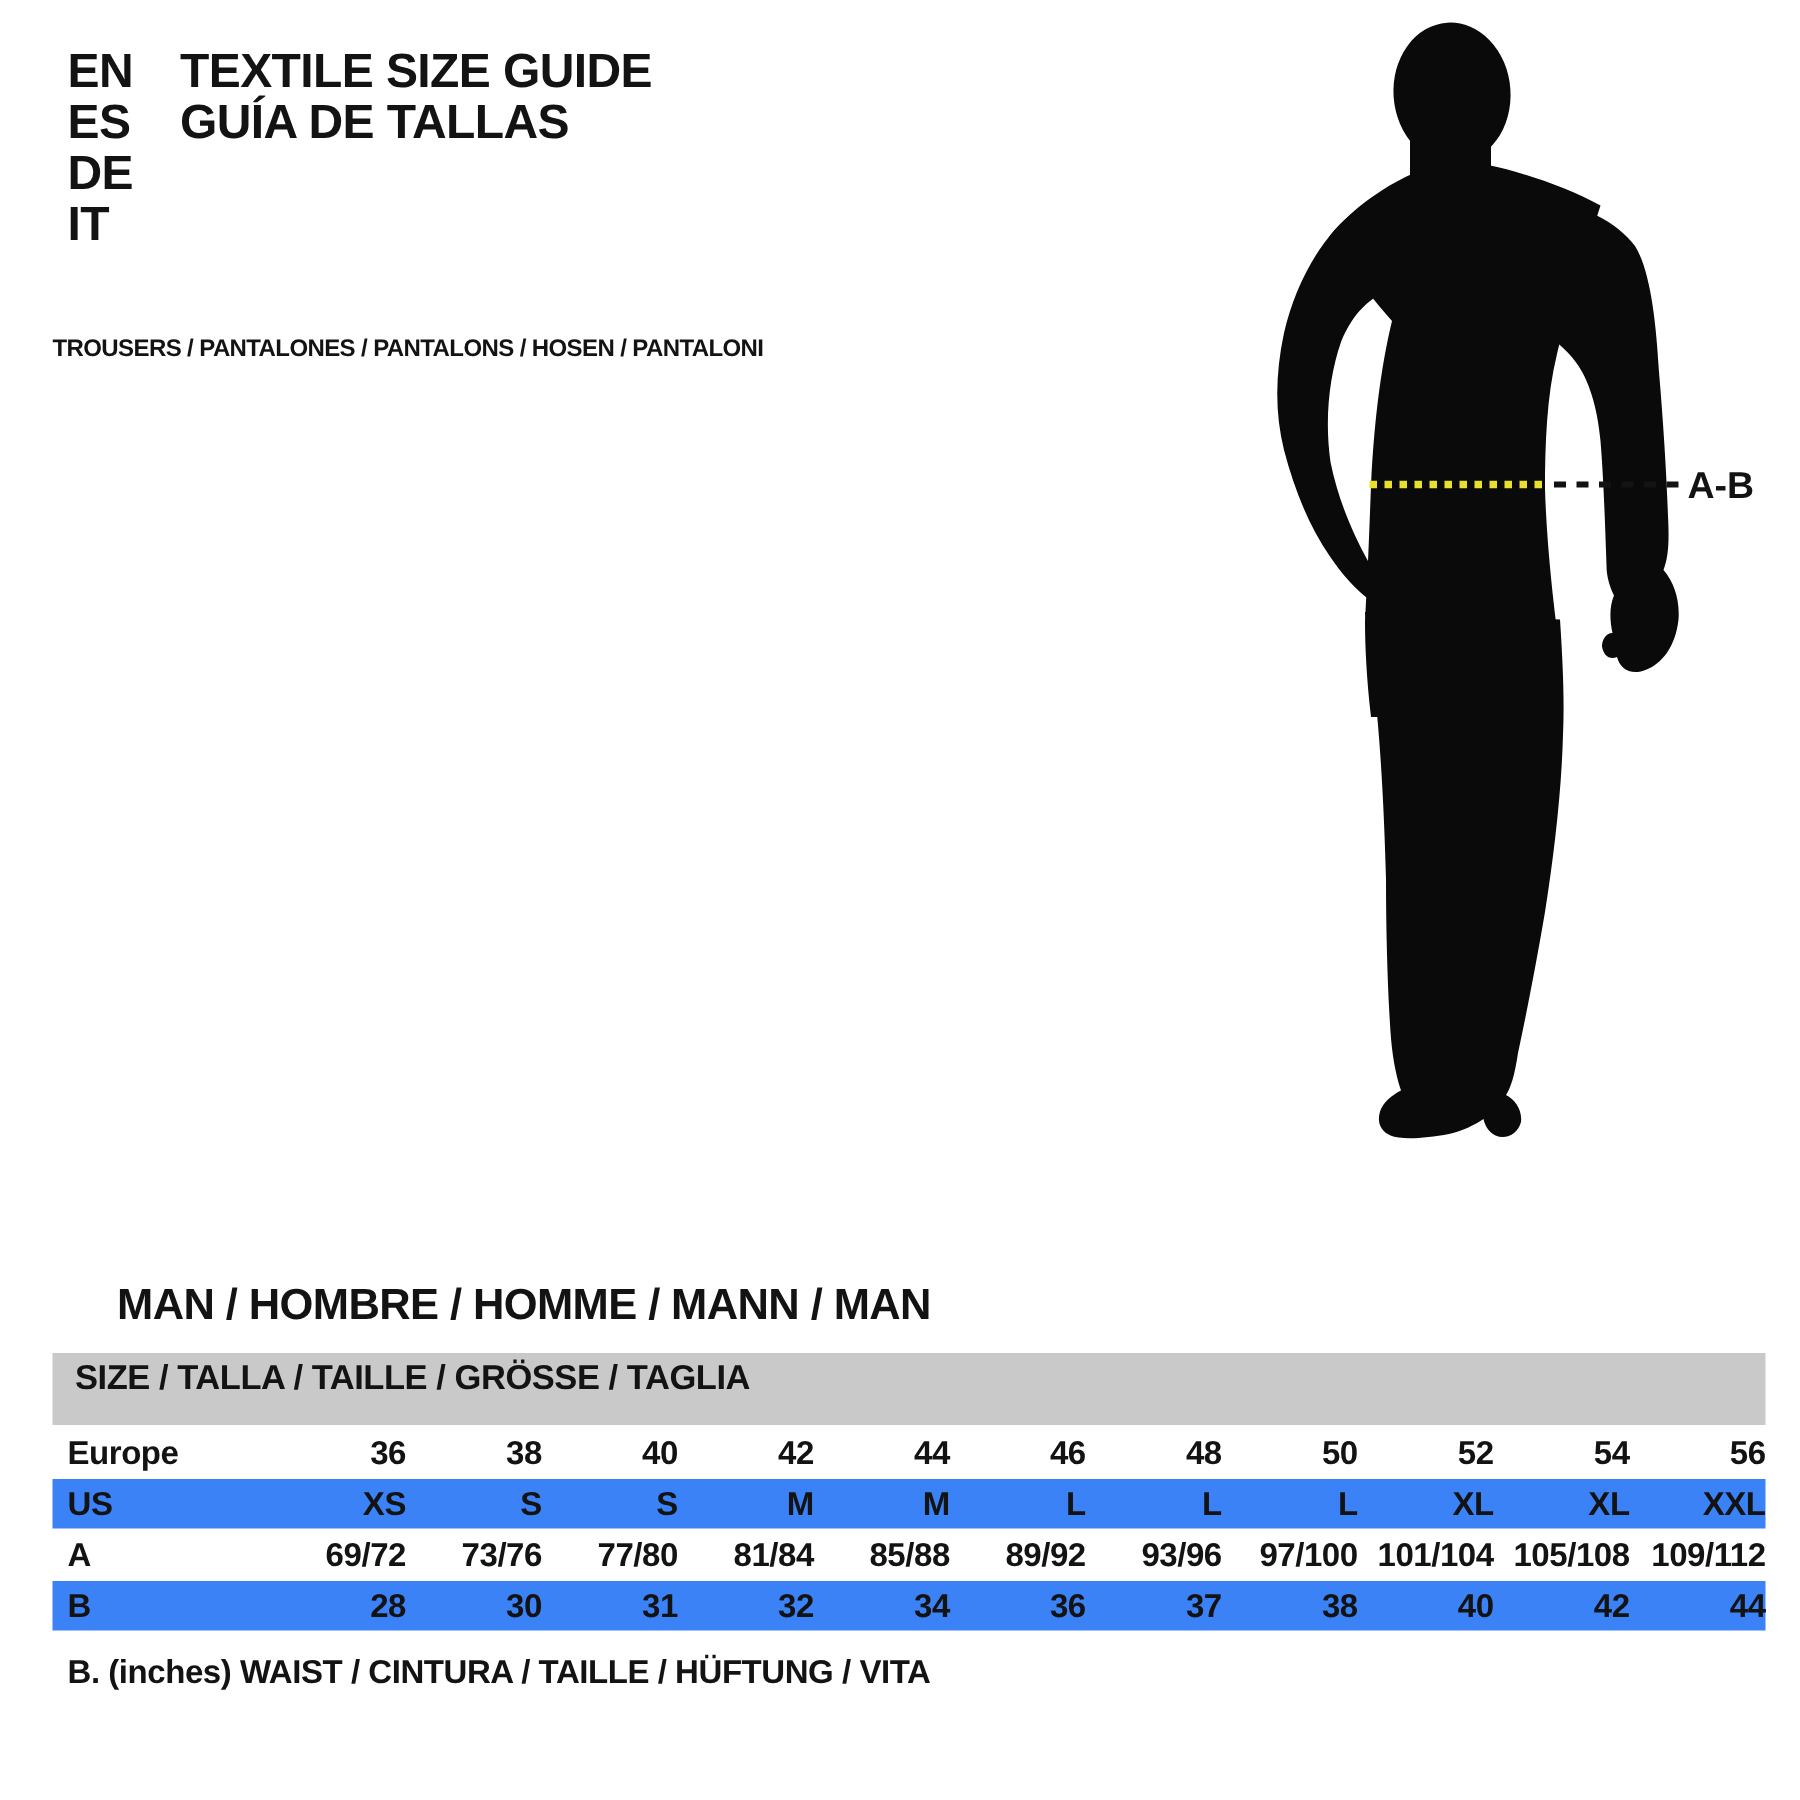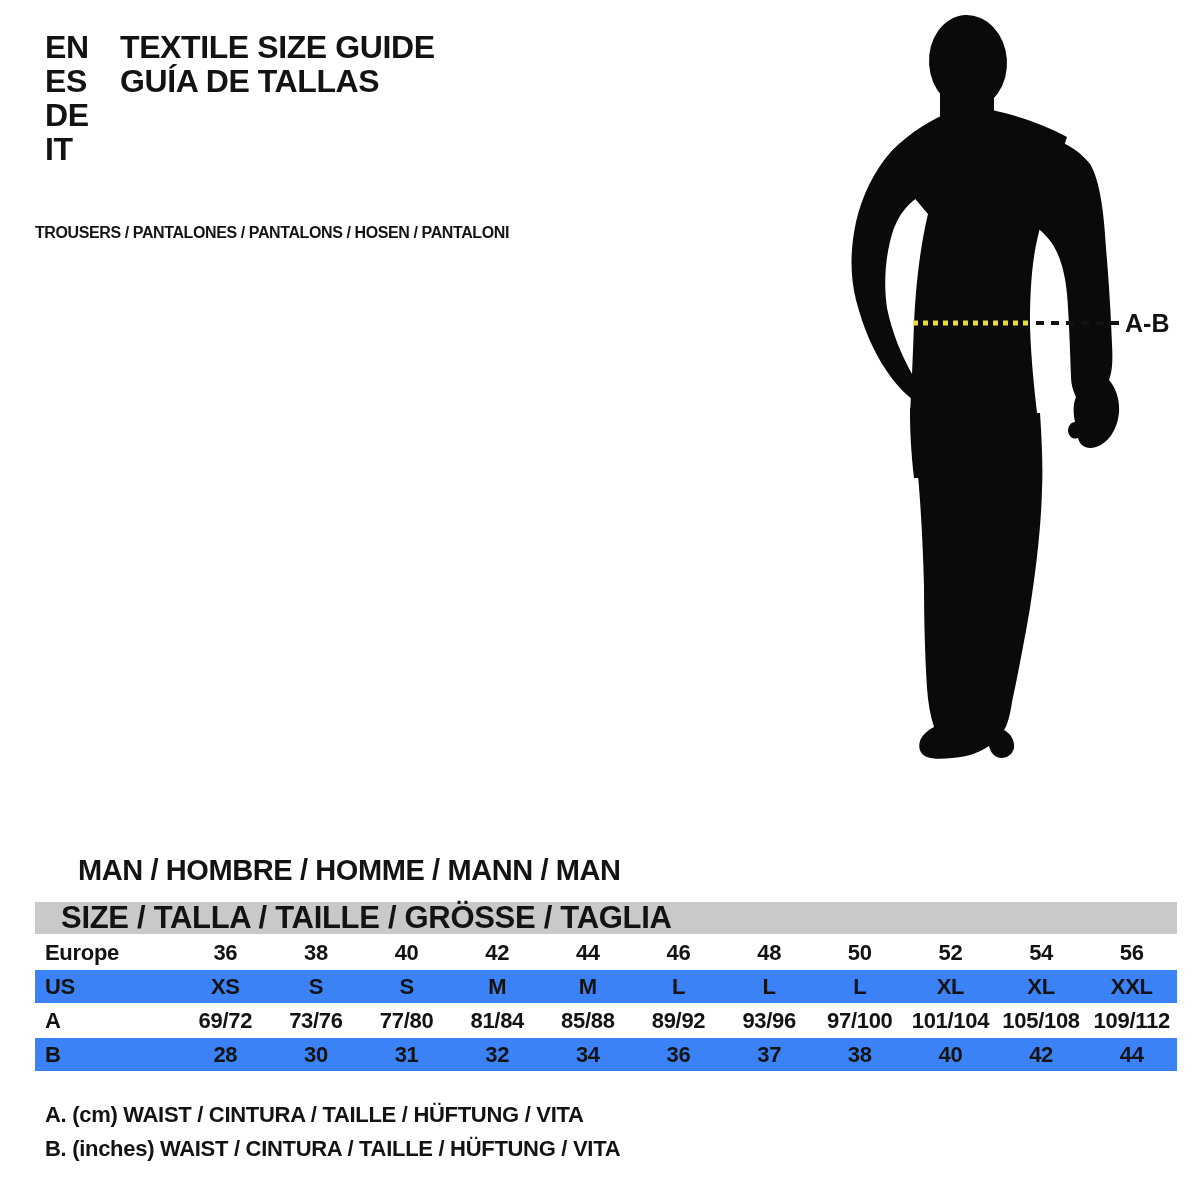--- a/index.html
+++ b/index.html
@@ -19,25 +19,25 @@
   .category-heading { position:absolute; left:35px; top:224px; font-size:16px; letter-spacing:-0.4px; }
   .gender-heading   { position:absolute; left:45px; top:854px; font-size:29px; letter-spacing:-0.4px;margin-left:33px; }
 
   
   .figure-wrap { position:absolute; left:840px; top:8px; width:335px; height:770px; }
   .figure-wrap svg { display:block; }
   .measure-text { font-family:"Liberation Sans", sans-serif; font-weight:700; font-size:25px; fill:#131313; }
 
   
   .size-table { position:absolute; left:35px; top:902px; width:1142px; font-size:22px; letter-spacing:-0.3px; }
-  .thead { height:32px; line-height:32px; background:#c9c9c9; padding-left:26px; font-size:31px; margin-bottom:2px; }
+  .thead { height:48px; line-height:32px; background:#c9c9c9; padding-left:15px; font-size:23px; margin-bottom:2px; }
   .trow  { display:flex; height:33px; line-height:33px; margin-bottom:1px; }
   .trow.stripe { background:#3b82f6; }
   .tlabel { width:145px; padding-left:10px; box-sizing:border-box; }
-  .tcell  { flex:1; text-align:center; }
+  .tcell  { flex:1; text-align:right; }
 
   
   .legend { position:absolute; left:45px; top:1098px; font-size:22px; letter-spacing:-0.3px; }
   .legend-line { height:34px; line-height:34px; }
 </style>
 </head>
 <body>
 
 <div class="lang-list">
   <div class="lang-row">
@@ -198,15 +198,14 @@
     <div class="tcell">36</div>
     <div class="tcell">37</div>
     <div class="tcell">38</div>
     <div class="tcell">40</div>
     <div class="tcell">42</div>
     <div class="tcell">44</div>
   </div>
 </div>
 
 <div class="legend">
-  <div class="legend-line">A. (cm) WAIST / CINTURA / TAILLE / HÜFTUNG / VITA</div>
   <div class="legend-line">B. (inches) WAIST / CINTURA / TAILLE / HÜFTUNG / VITA</div>
 </div>
 
 </body></html>

